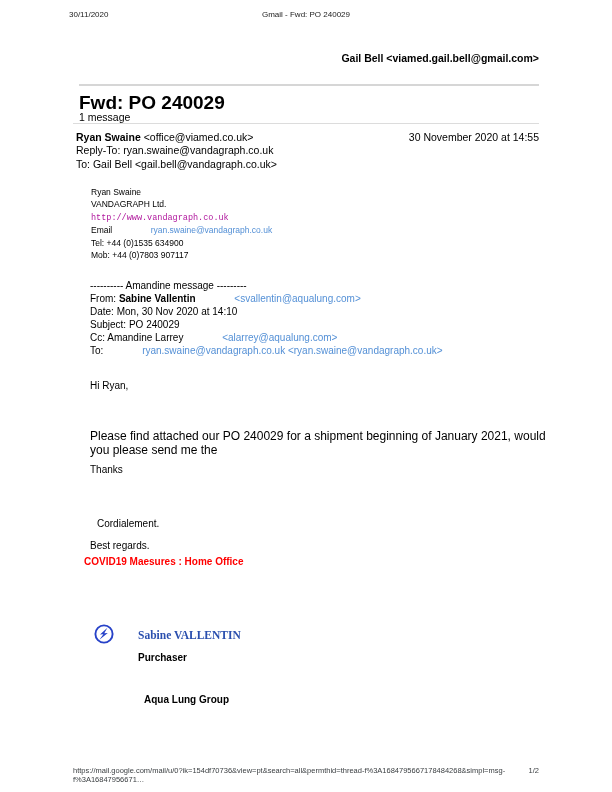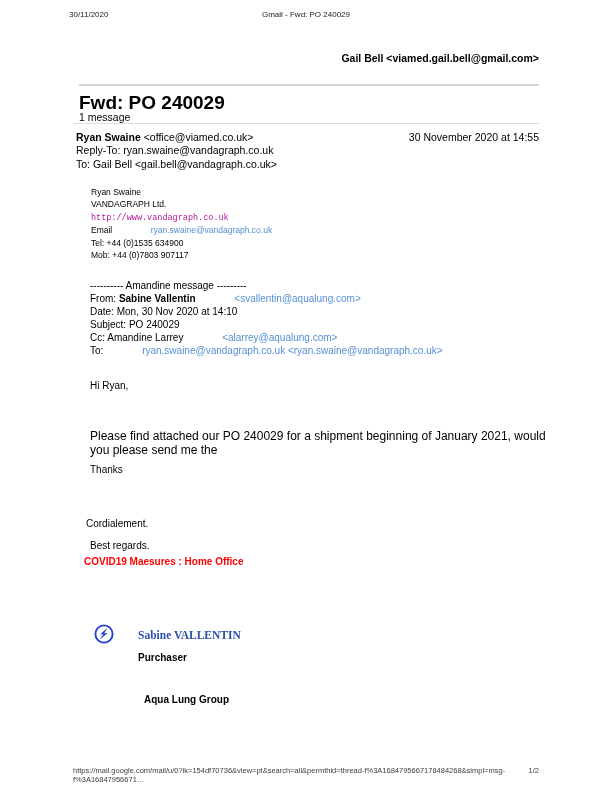--- a/index.html
+++ b/index.html
@@ -32,21 +32,21 @@
   .sig1{left:45px;top:186px;font-size:8.5px;line-height:12.4px;}
   .magenta{color:var(--visited_magenta,#b0189d);font-family:Liberation Mono, monospace;}
   .blue{color:var(--link_blue,#5490d6);padding-left:36px;}
   a.lnk{text-decoration:none;cursor:pointer;}
   
   .fwd{left:44px;top:280px;font-size:10px;line-height:12.9px;}
   
   .greeting{left:44px;top:380px;font-size:10px;}
   .para{left:44px;top:430px;font-size:12px;line-height:13.5px;max-width:505px;}
   .thanks{left:44px;top:464px;font-size:10px;}
-  .cordial{left:40px;top:518px;font-size:10px;}
+  .cordial{left:51px;top:518px;font-size:10px;}
   .regards{left:44px;top:540px;font-size:10px;}
   .covid{left:38px;top:556px;font-size:10px;font-weight:bold;color:var(--alert_red,#ff0000);}
   
   .aqua-logo{left:48px;top:624px;}
   .aqua-name{left:92px;top:629px;font-family:"Liberation Serif",serif;font-size:11.5px;font-weight:bold;color:var(--name_blue,#2a4fae);}
   .aqua-role{left:92px;top:652px;font-size:10px;font-weight:bold;}
   .aqua-company{left:98px;top:694px;font-size:10px;font-weight:bold;}
   .aqua-address{left:92px;top:716px;font-size:9px;color:#595959;}
   
   .footer-url{left:27px;top:766px;font-size:7.5px;color:#3c4043;}

